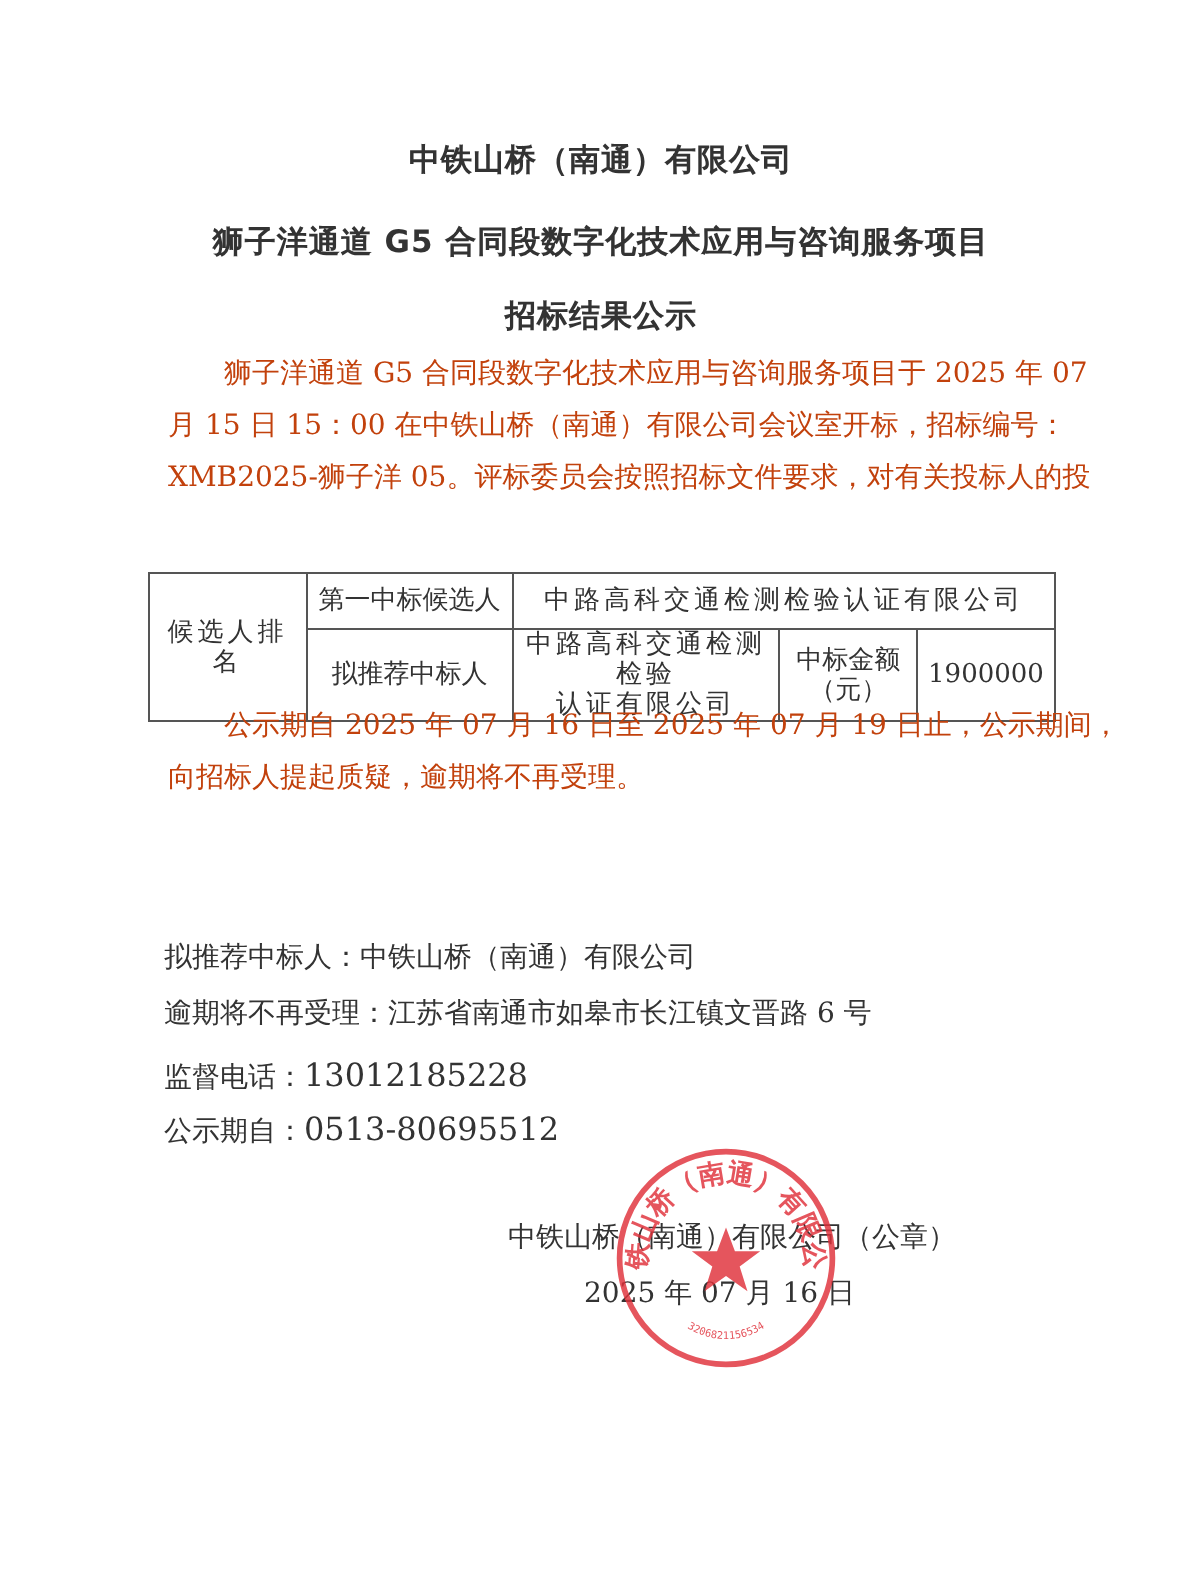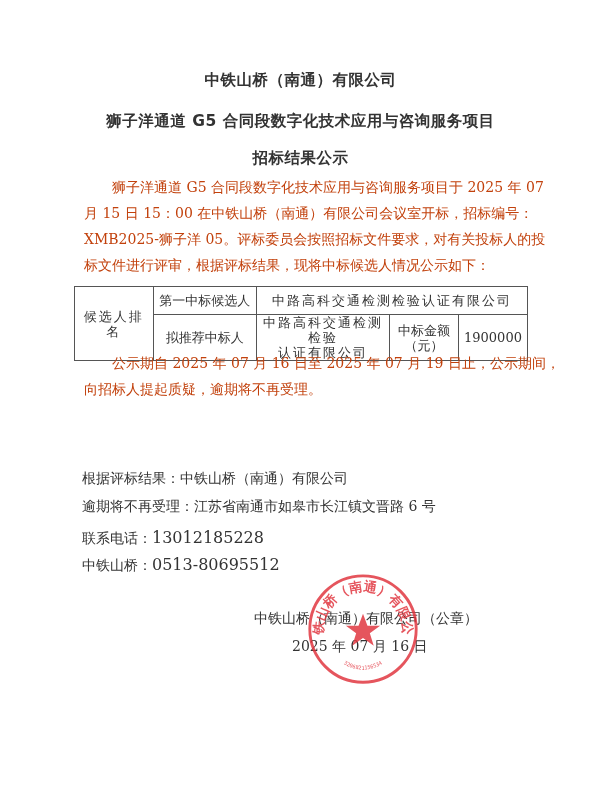--- a/index.html
+++ b/index.html
@@ -59,21 +59,20 @@
 <div>
 
   <div class="title" id="t1">中铁山桥（南通）有限公司</div>
   <div class="title" id="t2">狮子洋通道 G5 合同段数字化技术应用与咨询服务项目</div>
   <div class="title" id="t3">招标结果公示</div>
 
   <div class="para" id="p1">
     <span class="line indent">狮子洋通道 G5 合同段数字化技术应用与咨询服务项目于 2025 年 07</span>
     <span class="line">月 15 日 15：00 在中铁山桥（南通）有限公司会议室开标，招标编号：</span>
     <span class="line">XMB2025-狮子洋 05。评标委员会按照招标文件要求，对有关投标人的投</span>
-    <span class="line">标文件进行评审，根据评标结果，现将中标候选人情况公示如下：</span>
   </div>
 
   <table class="result">
     <tbody>
         <tr>
       <td rowspan="2" style="width:70px;" class="spaced">候选人排名</td>
       <td style="width:95px;">第一中标候选人</td>
       <td colspan="3" class="spaced">中路高科交通检测检验认证有限公司</td>
     </tr>
     <tr>
@@ -90,30 +89,30 @@
     </tr>
   </tbody>
     </table>
 
   <div class="para" id="p2">
     <span class="line indent">公示期自 2025 年 07 月 16 日至 2025 年 07 月 19 日止，公示期间，</span>
     <span class="line">向招标人提起质疑，逾期将不再受理。</span>
   </div>
 
   <div class="info" id="i1">
-    <span>根据评标结果：</span><span>中铁山桥（南通）有限公司</span>
+    <span>拟推荐中标人：</span><span>中铁山桥（南通）有限公司</span>
   </div>
   <div class="info" id="i2">
     <span>逾期将不再受理：</span><span>江苏省南通市如皋市长江镇文晋路 6 号</span>
   </div>
   <div class="info" id="i3">
-    <span>联系电话：</span><span class="num">13012185228</span>
+    <span>监督电话：</span><span class="num">13012185228</span>
   </div>
   <div class="info" id="i4">
-    <span>中铁山桥：</span><span class="num">0513-80695512</span>
+    <span>公示期自：</span><span class="num">0513-80695512</span>
   </div>
 
   <div class="sign" id="s1">中铁山桥（南通）有限公司（公章）</div>
   <div class="sign" id="s2">2025 年 07 月 16 日</div>
 
   <svg class="stamp" viewBox="0 0 120 120">
     <defs>
       <path id="arcTop" d="M 18 62 A 42 42 0 1 1 102 62"></path>
       <path id="arcBot" d="M 30 88 A 38 38 0 0 0 90 88"></path>
     </defs>

